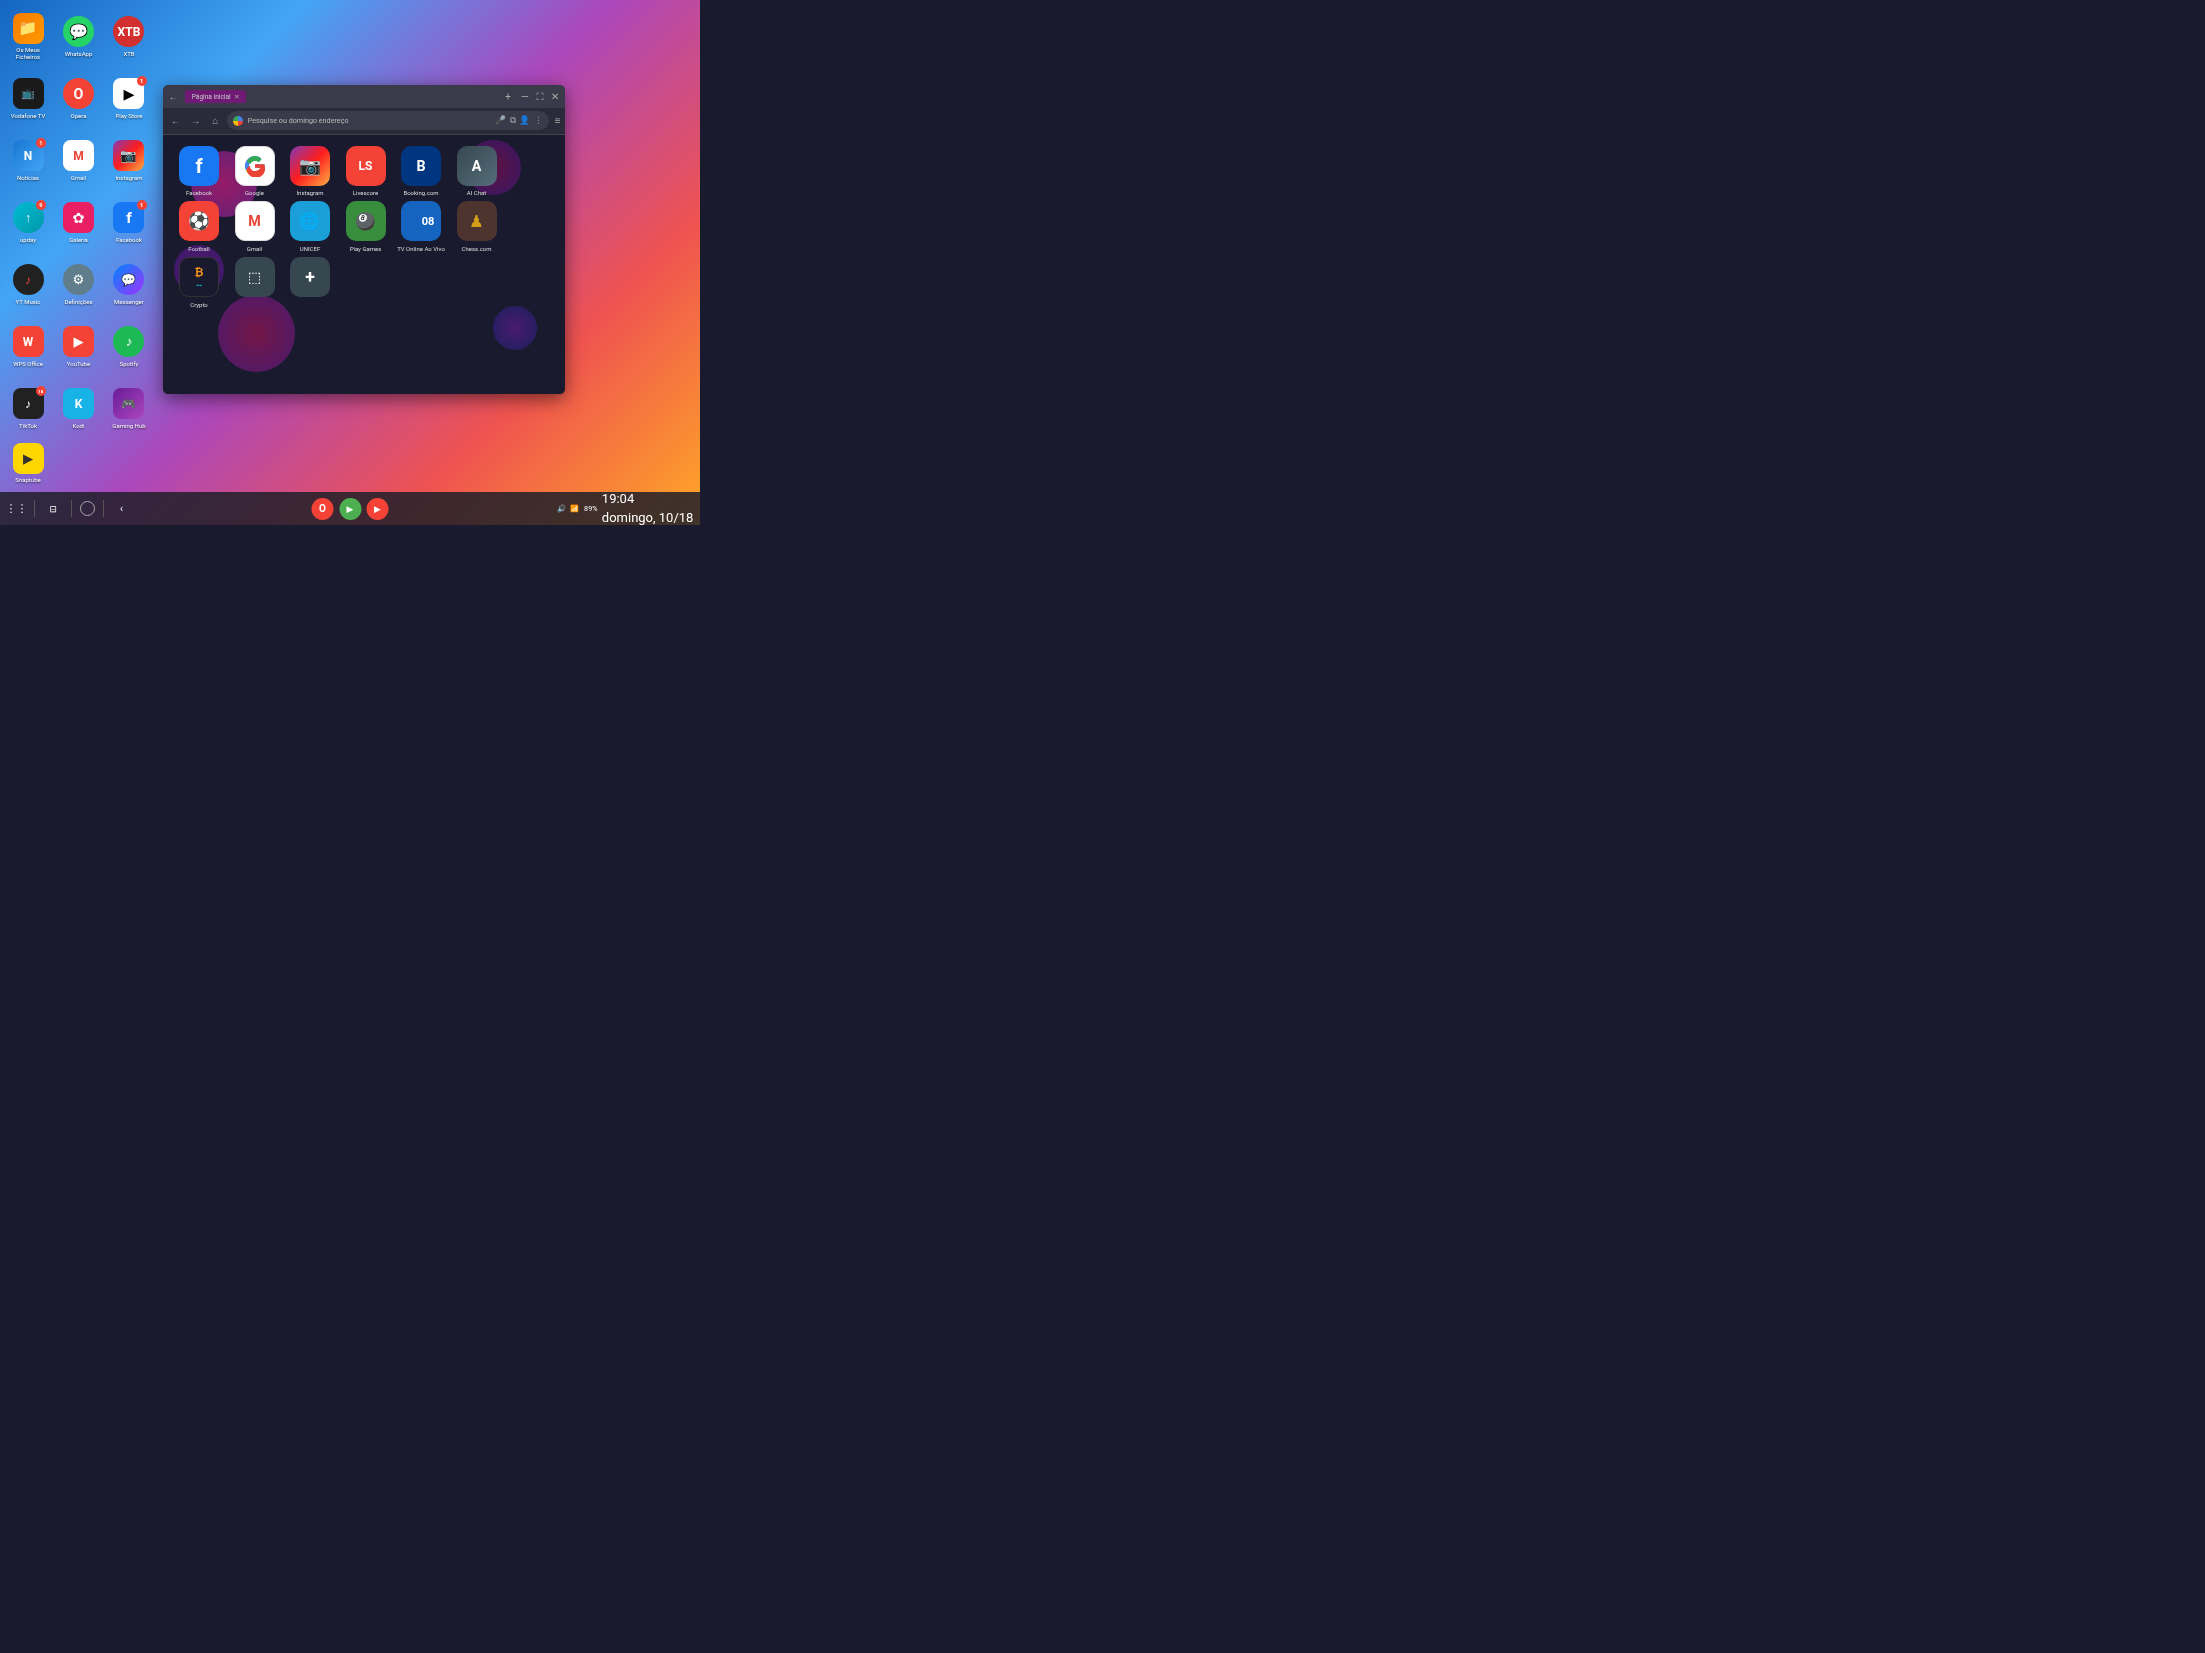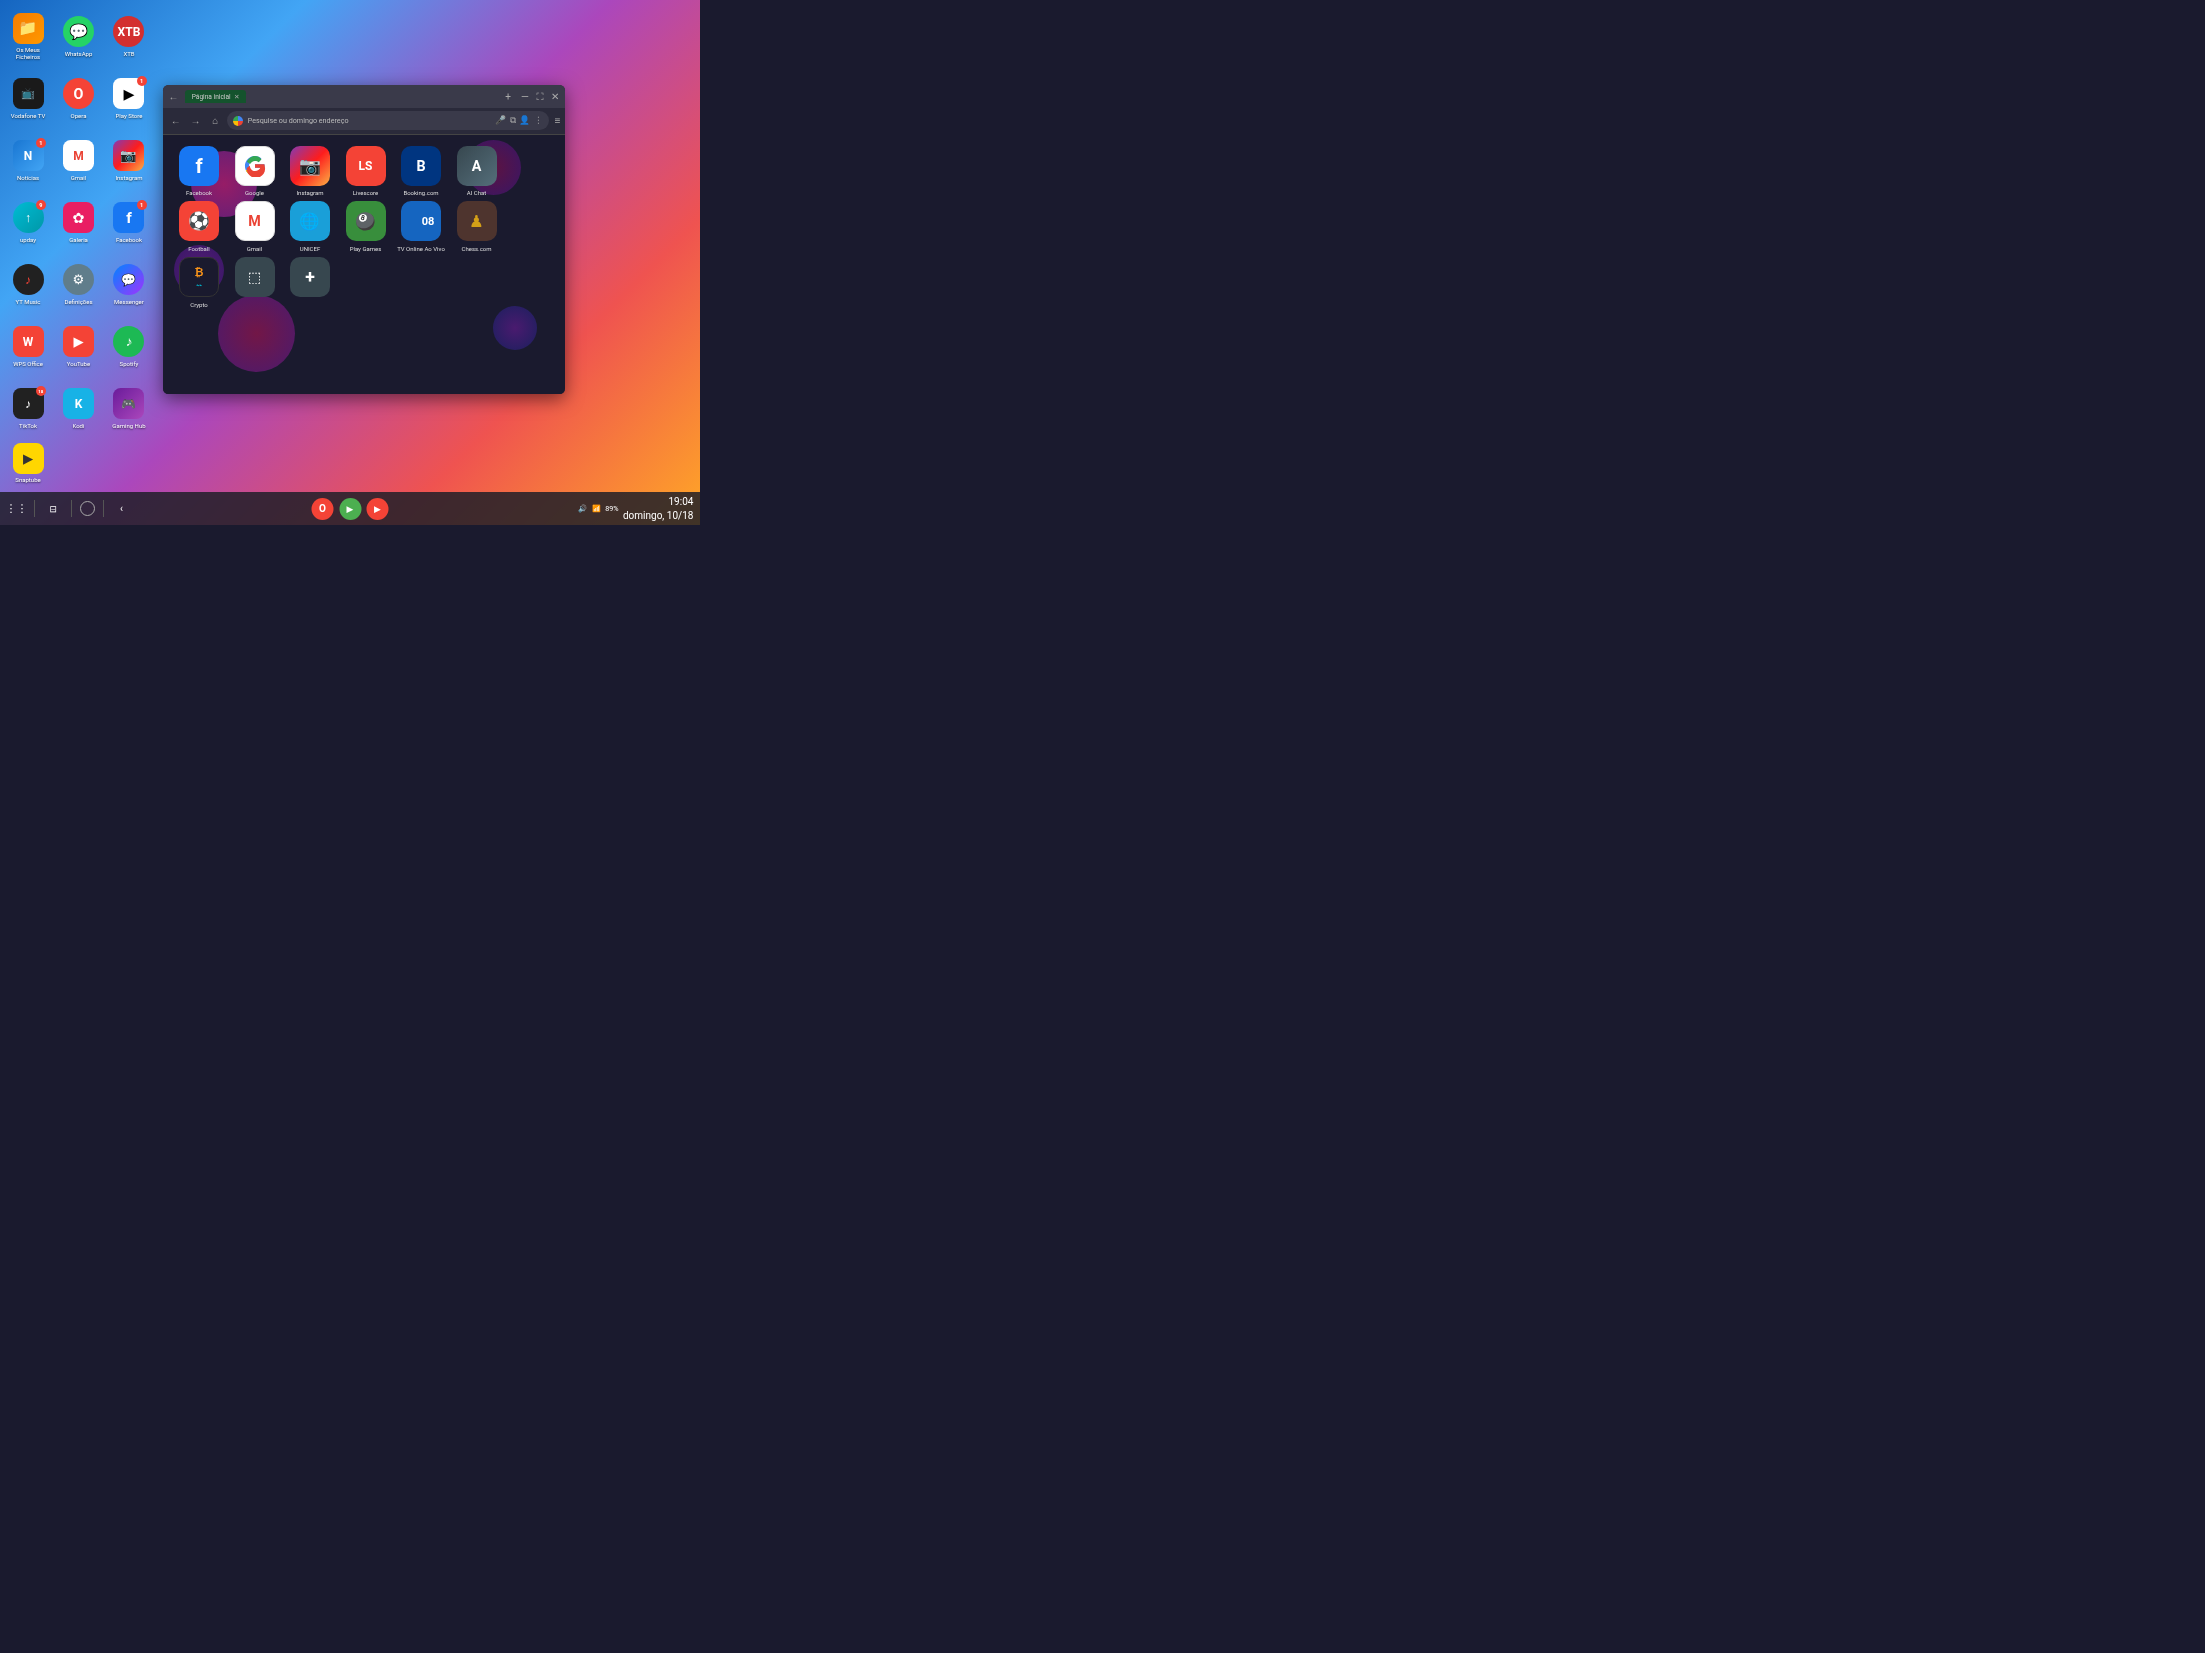--- a/index.html
+++ b/index.html
@@ -154,21 +154,21 @@
       align-items: center;
       padding: 0 5.5px;
       gap: 4.4px;
     }
     .browser-back-btn {
       color: #aaa;
       font-size: 10px;
       cursor: pointer;
     }
     .browser-tab {
-      background: #14532d;
+      background: #701a75;
       border-radius: 3.3px 3.3px 0 0;
       padding: 2.2px 6.6px;
       font-size: 6.6px;
       color: #ccc;
       display: flex;
       align-items: flex-end;
       gap: 3.3px;
       margin-left: 2.2px;
     }
     .browser-tab-close {
@@ -308,23 +308,23 @@
     .bic-gmail { background: #fff; }
     .bic-unicef { background: #1a9fd8; }
     .bic-playgames { background: #388e3c; }
     .bic-tvonline { background: #1565c0; }
     .bic-chess { background: #4e342e; }
     .bic-crypto { background: #1a1a2e; border: 0.6px solid #333; }
     .bic-screencast { background: #37474f; }
     .bic-add { background: #37474f; }
 
     .time-display {
-      font-size: 10px;
+      font-size: 13px;
       color: #fff;
-      text-align: right;
+      text-align: left;
       line-height: 1.4;
     }
   </style>
 </head>
 <body>
 
 <div class="wallpaper"></div>
 
 <div class="sidebar">
 

